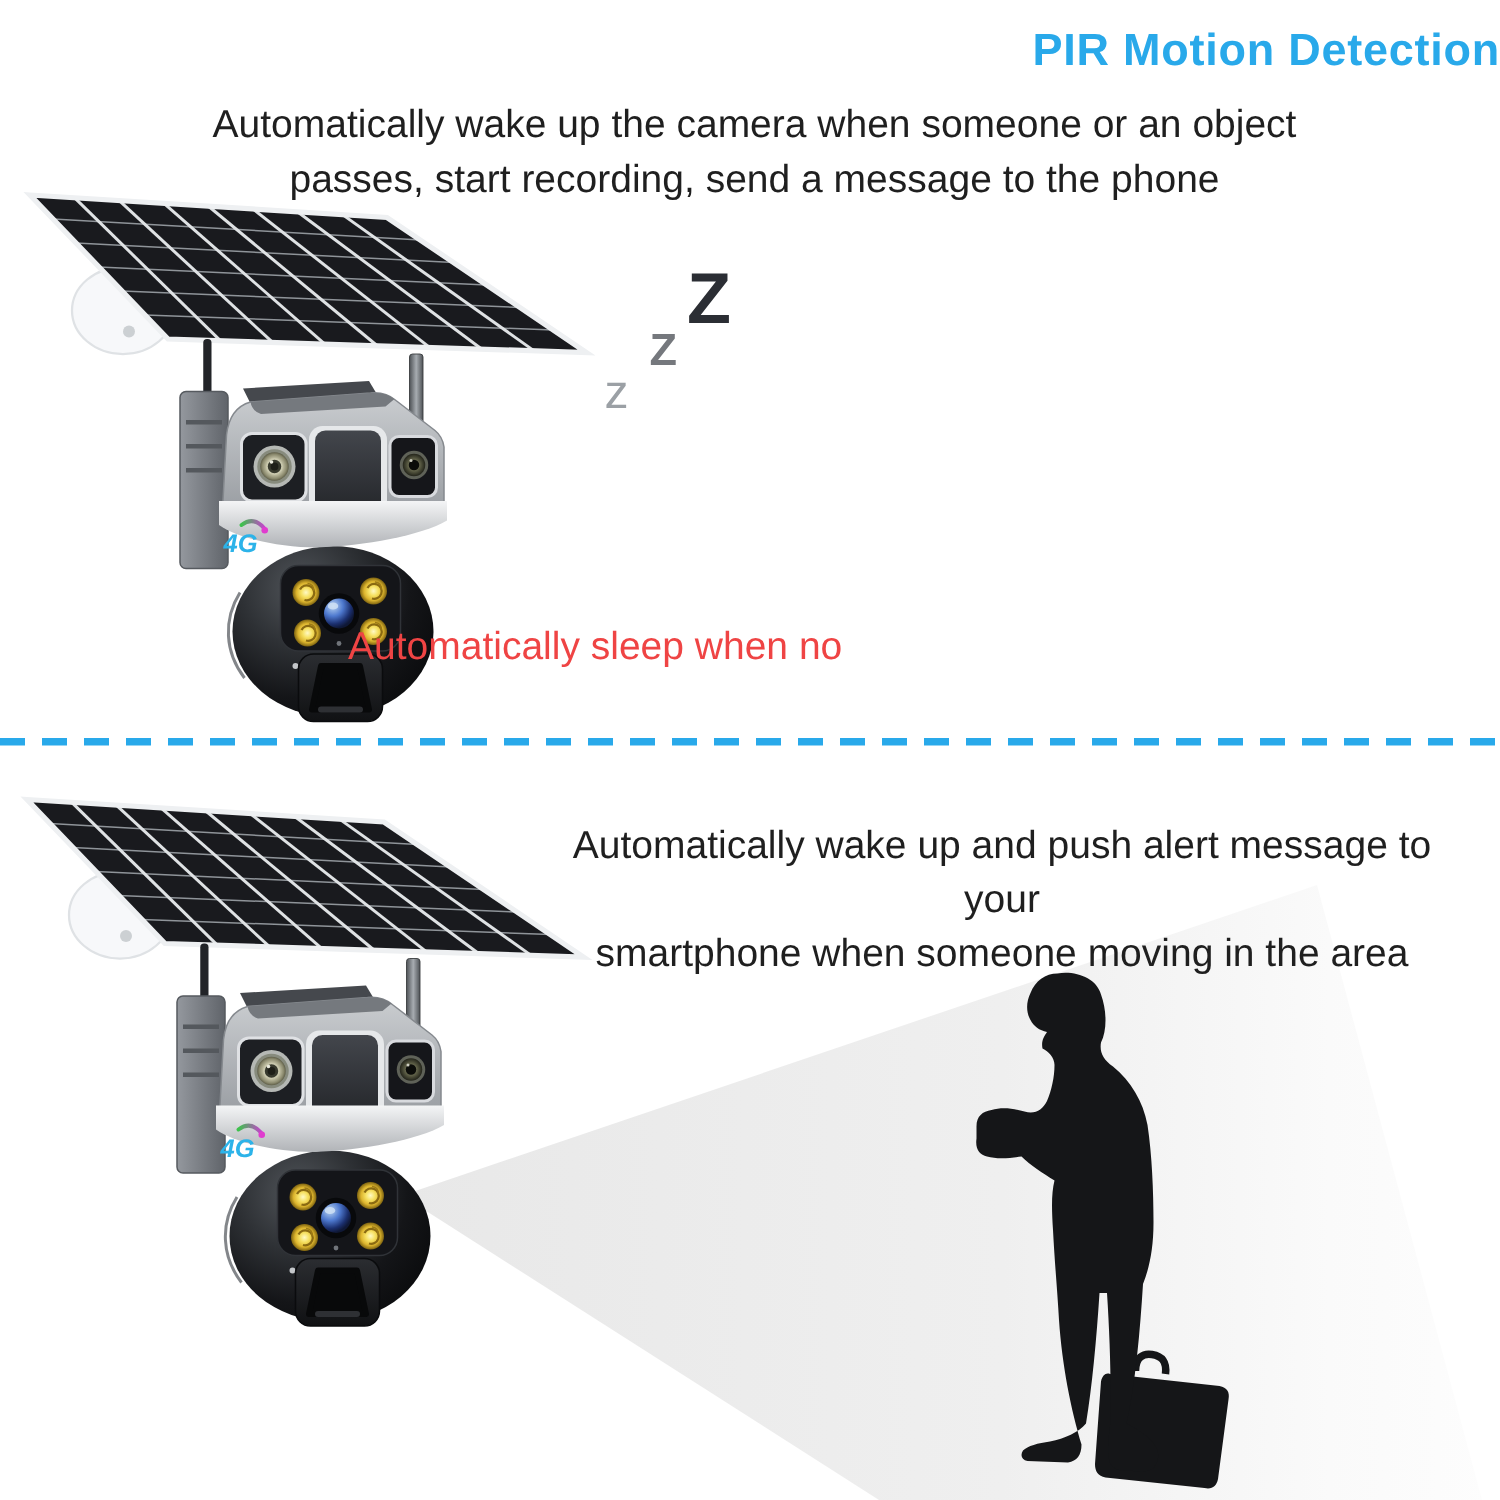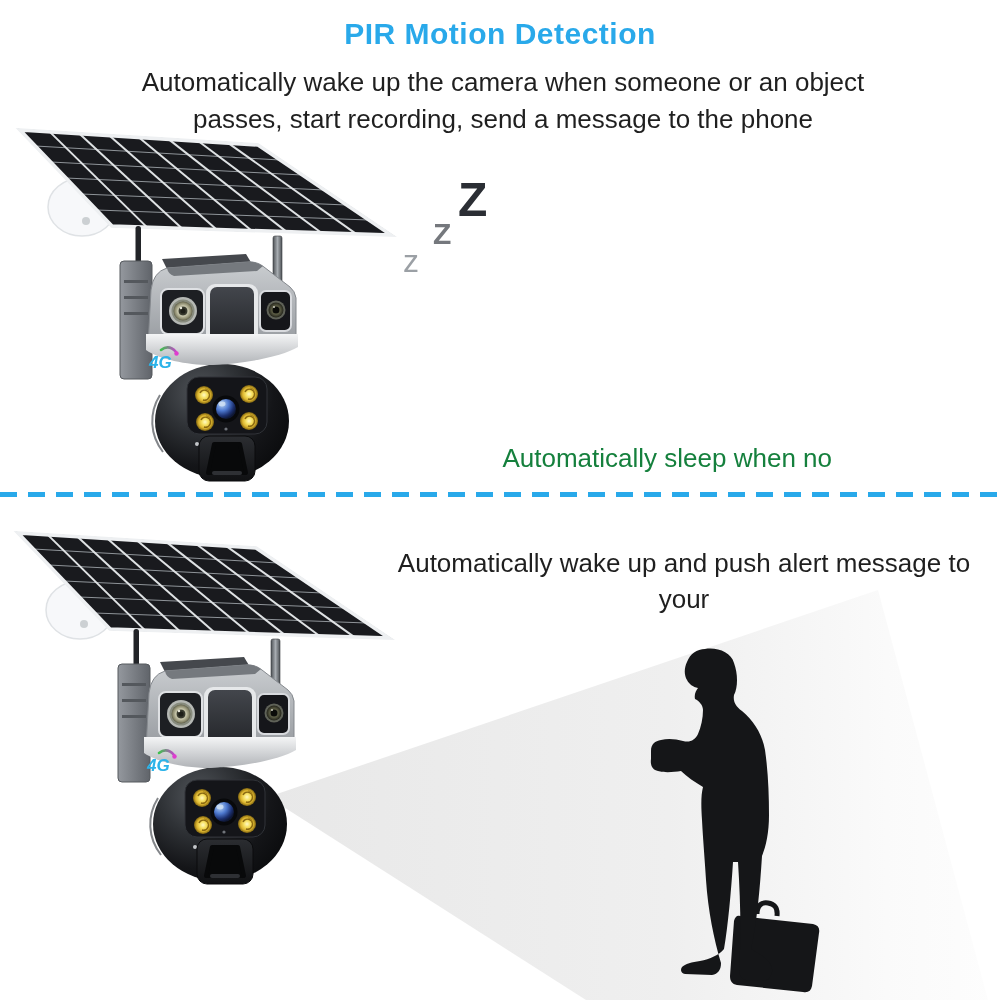--- a/index.html
+++ b/index.html
@@ -1,23 +1,23 @@
 <!DOCTYPE html>
 <html><head>
 <meta charset="utf-8">
 <style>
   html,body{margin:0;padding:0;background:#ffffff;}
   body{font-family:"Liberation Sans", sans-serif;}
   .page{position:relative;width:1000px;height:1000px;background:#ffffff;overflow:hidden;margin:0 auto;}
   .scene{position:absolute;left:0;top:0;width:1000px;height:1000px;}
   .txt{position:absolute;color:#202020;}
-  .title{left:0;top:17px;width:1000px;text-align:center;font-size:30px;font-weight:bold;letter-spacing:.5px;color:#29a9ea;}
+  .title{left:0;top:17px;width:1000px;text-align:right;font-size:30px;font-weight:bold;letter-spacing:.5px;color:#29a9ea;}
   .subtitle{left:3px;top:64px;width:1000px;text-align:center;font-size:26px;line-height:37px;color:#1f1f1f;}
-  .sleep-note{left:232px;top:412px;width:600px;text-align:right;font-size:26px;line-height:36px;color:#15803d;margin-top:28px;}
-  .wake-note{left:384px;top:545px;width:600px;text-align:center;font-size:26px;line-height:36px;color:#1f1f1f;}
+  .sleep-note{left:232px;top:412px;width:600px;text-align:left;font-size:26px;line-height:36px;color:#ef4444;}
+  .wake-note{left:368px;top:545px;width:600px;text-align:center;font-size:26px;line-height:36px;color:#1f1f1f;}
   .zz{position:absolute;line-height:1;}
   .z-large{left:458px;top:176px;font-size:48px;font-weight:bold;color:#2b2e34;}
   .z-medium{left:433px;top:219px;font-size:30px;font-weight:bold;color:#75787d;}
   .z-small{left:403px;top:245px;font-size:32px;color:#9ba0a5;}
   .divider{position:absolute;left:0;top:492px;width:1000px;height:5px;
     background:repeating-linear-gradient(90deg,#29a9ea 0 17px,transparent 17px 28px);}
 </style>
 </head>
 <body>
 
@@ -227,15 +227,16 @@
   <span class="zz z-small">z</span>
 
   <div class="txt sleep-note">
     <div>Automatically sleep when no</div>
   </div>
 
   <div class="divider"></div>
 
   <div class="txt wake-note">
     <div>Automatically wake up and push alert message to your</div>
+    <div>smartphone when someone moving in the area</div>
   </div>
 
 </div>
 
 </body></html>

